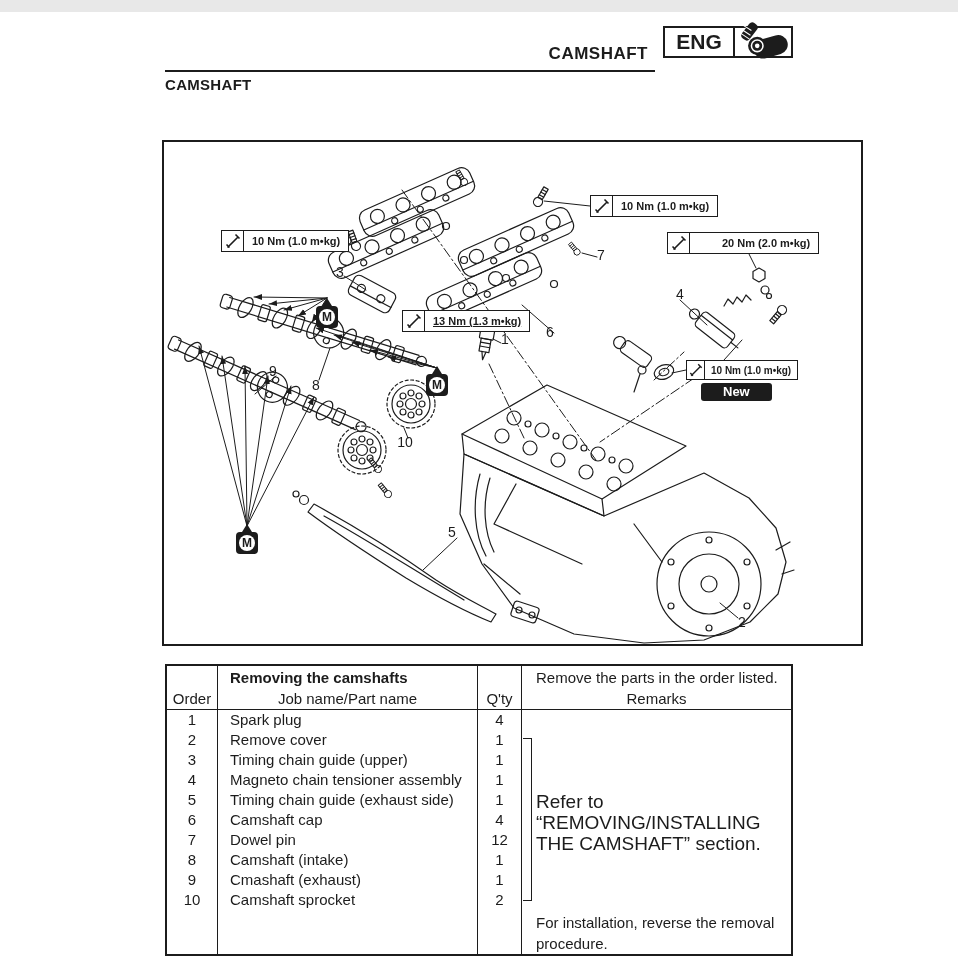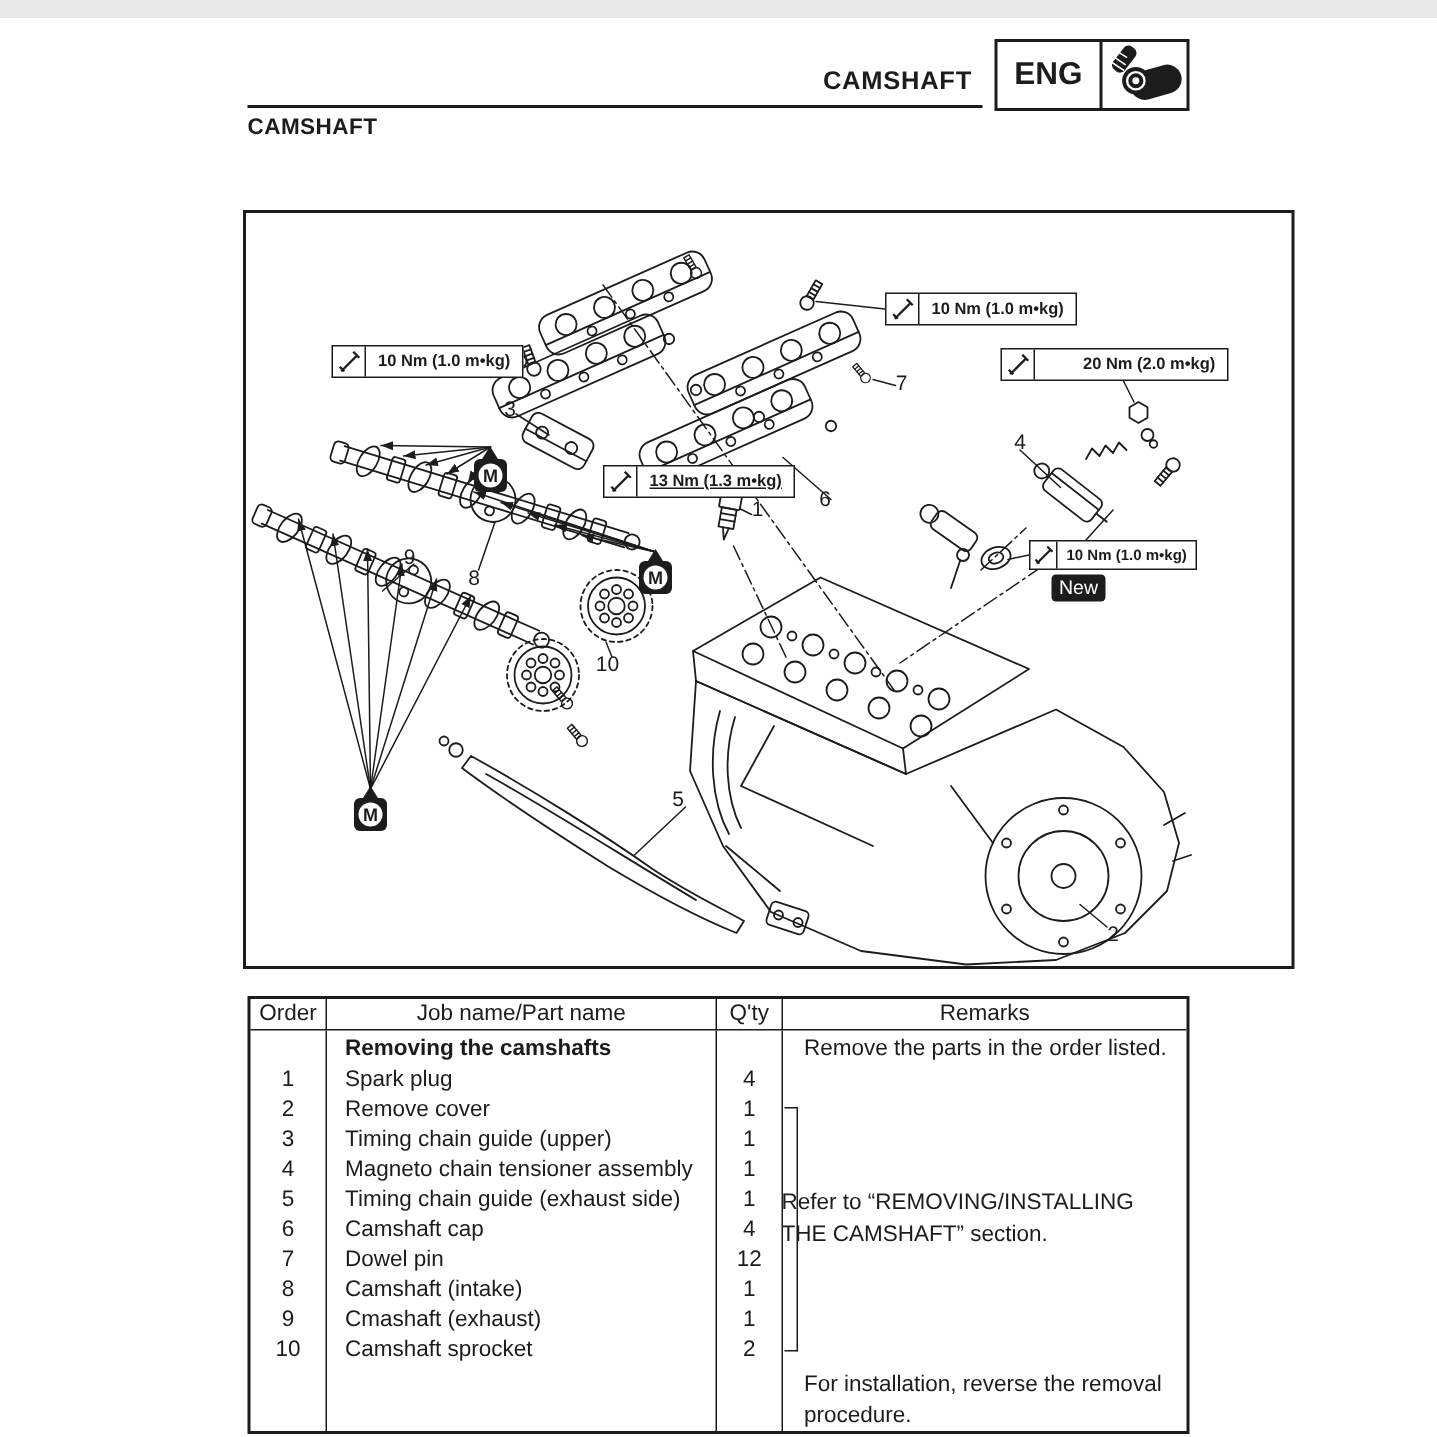--- a/index.html
+++ b/index.html
@@ -11,21 +11,21 @@
   }
   
   .page-title {
     position:absolute; top:32px; right:310px;
     font-size:17px; font-weight:bold; letter-spacing:.5px;
   }
   .header-rule {
     position:absolute; left:165px; top:58px; width:490px; height:2px; background:#1c1c1c;
   }
   .eng-box {
-    position:absolute; left:663px; top:14px; width:130px; height:48px;
+    position:absolute; left:663px; top:14px; width:130px; height:32px;
     border:2px solid #1c1c1c; display:flex; background:#fff;
   }
   .eng-cell {
     width:70px; display:flex; align-items:center; justify-content:center;
     font-size:21px; font-weight:bold; border-right:2px solid #1c1c1c;
   }
   .eng-icon-cell { flex:1; display:flex; align-items:center; justify-content:center; }
   .section-title {
     position:absolute; left:165px; top:64px; font-size:15px; font-weight:bold; letter-spacing:.3px;
   }
@@ -38,22 +38,22 @@
   .callout {
     position:absolute; display:flex; align-items:stretch; height:22px;
     border:1.5px solid #1c1c1c; background:#fff; z-index:3;
   }
   .co-icon { width:22px; border-right:1.5px solid #1c1c1c; display:flex; align-items:center; justify-content:center; }
   .co-text { display:flex; align-items:center; padding:0 8px; font-size:11px; font-weight:bold; white-space:nowrap; }
   .callout.sm { height:20px; }
   .callout.sm .co-text { font-size:10px; padding:0 6px; }
   .callout.sm .co-icon { width:18px; }
   .new-tag {
-    position:absolute; background:#1c1c1c; color:#fff; font-weight:normal; font-size:13px;
-    padding:1px 5px 2px; border-radius:3px; z-index:3;
+    position:absolute; background:#1c1c1c; color:#fff; font-weight:bold; font-size:13px;
+    padding:1px 22px 2px; border-radius:3px; z-index:3;
   }
   .pnum {
     position:absolute; font-size:14px; z-index:2; transform:translate(-50%,-50%);
     background:rgba(255,255,255,.0);
   }
   .oil-m { position:absolute; width:22px; height:22px; background:#1c1c1c; border-radius:4px;
     display:flex; align-items:center; justify-content:center; z-index:3; }
   .oil-m .spout { position:absolute; top:-8px; left:50%; transform:translateX(-50%);
     width:0; height:0; border-left:5px solid transparent; border-right:5px solid transparent;
     border-bottom:8px solid #1c1c1c; }
@@ -75,21 +75,21 @@
   .c-order { text-align:center; }
   .c-job  { padding-left:12px; }
   .c-qty  { text-align:center; }
   .c-rem  { padding-left:14px; }
   .bold { font-weight:bold; }
   .bracket {
     position:absolute; left:356px; top:72px; width:9px; height:163px;
     border-right:1.8px solid #1c1c1c; border-top:1.8px solid #1c1c1c; border-bottom:1.8px solid #1c1c1c;
   }
   .bracket-remark {
-    position:absolute; left:354px; top:125px; width:253px; line-height:21px; font-size:15px;
+    position:absolute; left:369px; top:125px; width:253px; line-height:21px; font-size:19px;
   }
   .footer-remark { padding-top:2px; width:258px; line-height:21px; }
 </style>
 </head>
 <body>
 
 <div id="page">
 
   <div class="page-title">CAMSHAFT</div>
   <div class="header-rule"></div>
@@ -393,31 +393,31 @@
     <span class="pnum" style="left:516px; top:152px;">4</span>
     <span class="pnum" style="left:288px; top:390px;">5</span>
     <span class="pnum" style="left:386px; top:190px;">6</span>
     <span class="pnum" style="left:437px; top:113px;">7</span>
     <span class="pnum" style="left:152px; top:243px;">8</span>
     <span class="pnum" style="left:109px; top:229px;">9</span>
     <span class="pnum" style="left:241px; top:300px;">10</span>
   </div>
 
   <div class="parts-table" style="position:absolute;">
+    <div class="tr intro">
+      <div class="td c-order"></div>
+      <div class="td c-job bold">Removing the camshafts</div>
+      <div class="td c-qty"></div>
+      <div class="td c-rem">Remove the parts in the order listed.</div>
+    </div>
     <div class="tr head">
       <div class="td">Order</div>
       <div class="td">Job name/Part name</div>
       <div class="td">Q'ty</div>
       <div class="td">Remarks</div>
-    </div>
-    <div class="tr intro">
-      <div class="td c-order"></div>
-      <div class="td c-job bold">Removing the camshafts</div>
-      <div class="td c-qty"></div>
-      <div class="td c-rem">Remove the parts in the order listed.</div>
     </div>
 
     <div class="tr body">
       <div class="td c-order">1</div>
       <div class="td c-job">Spark plug</div>
       <div class="td c-qty">4</div>
       <div class="td c-rem"></div>
     </div>
     <div class="tr body">
       <div class="td c-order">2</div>

